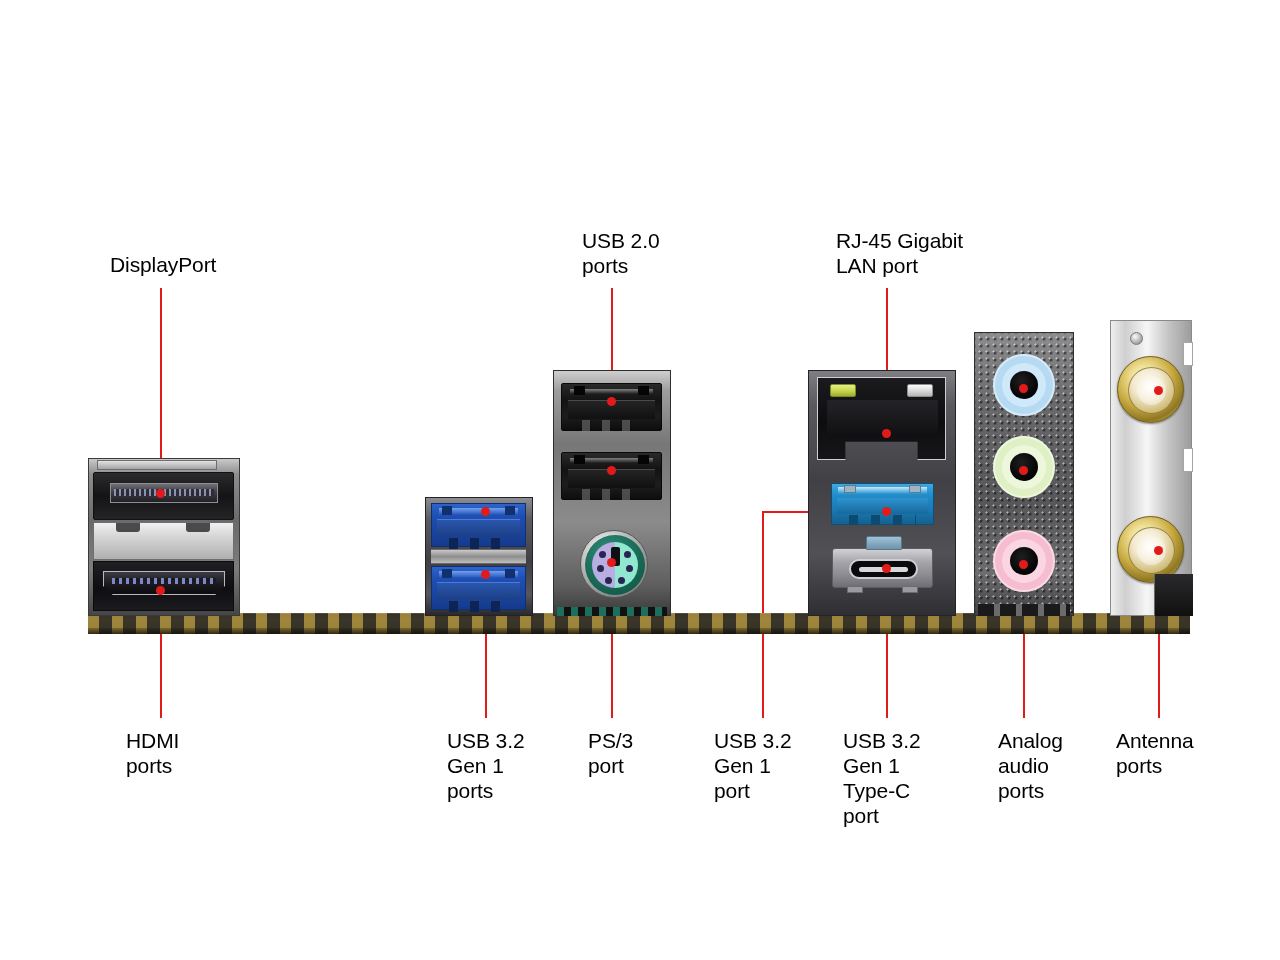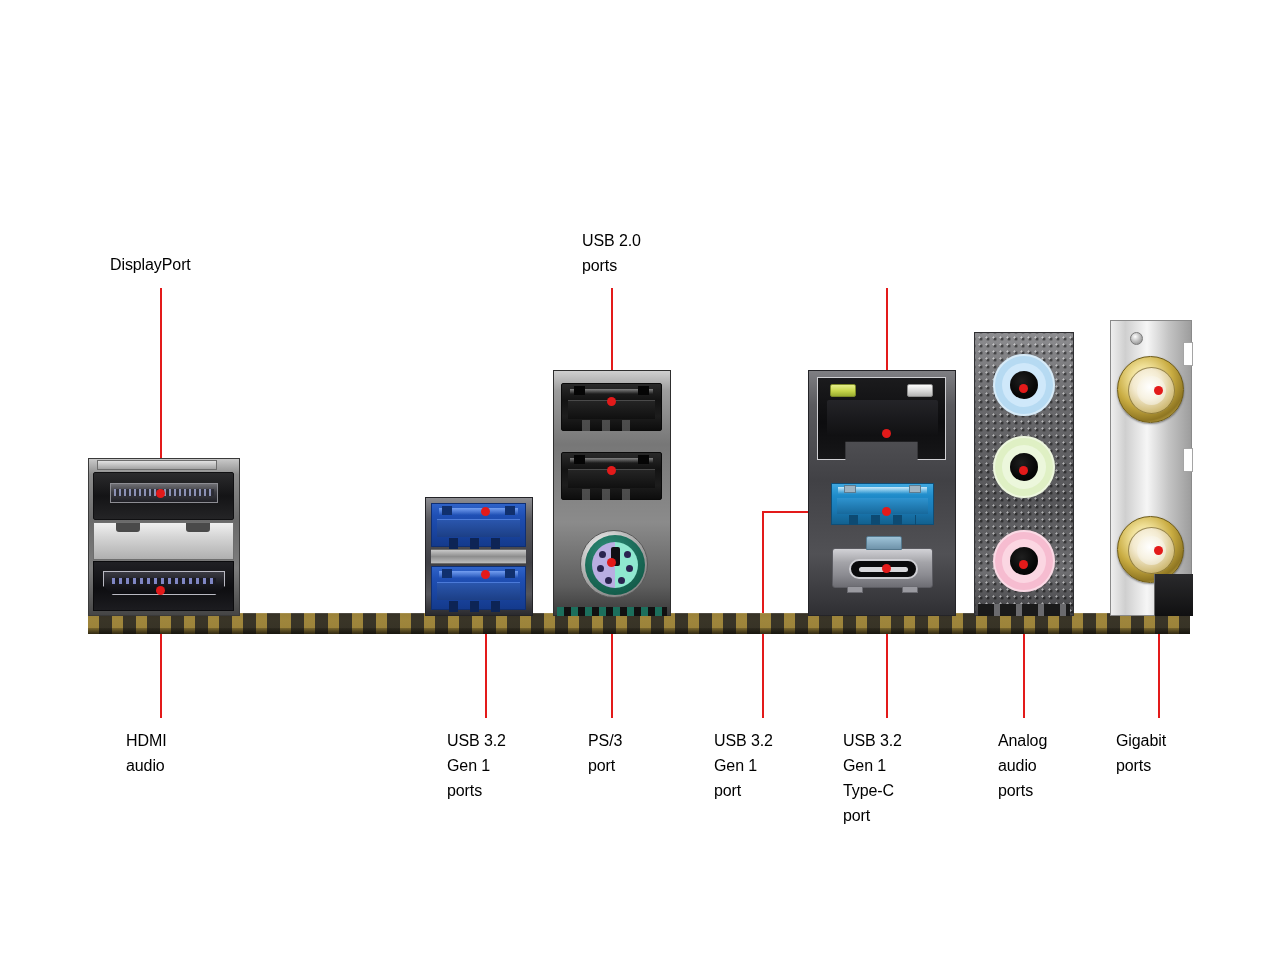--- a/index.html
+++ b/index.html
@@ -16,21 +16,21 @@
     width: 1280px;
     height: 960px;
     background: #ffffff;
     overflow: hidden;
   }
 
   
   .label {
     position: absolute;
     font-family: "Liberation Sans", sans-serif;
-    font-size: 16px;
+    font-size: 21px;
     line-height: 25px;
     color: #000000;
     white-space: pre;
     letter-spacing: -0.1px;
   }
 
   
   .leader {
     position: absolute;
     background: #e31a1a;
@@ -401,23 +401,25 @@
 </head>
 <body>
 
 <div id="stage">
 
   <div class="label" style="left:110px; top:252px;">DisplayPort</div>
 
   <div class="label" style="left:582px; top:228px;">USB 2.0
 ports</div>
 
+  <div class="label" style="left:836px; top:228px;">RJ-45 Gigabit
+LAN port</div>
 
   <div class="label" style="left:126px; top:728px;">HDMI
-audio</div>
+ports</div>
 
   <div class="label" style="left:447px; top:728px;">USB 3.2
 Gen 1
 ports</div>
 
   <div class="label" style="left:588px; top:728px;">PS/3
 port</div>
 
   <div class="label" style="left:714px; top:728px;">USB 3.2
 Gen 1
@@ -425,21 +427,21 @@
 
   <div class="label" style="left:843px; top:728px;">USB 3.2
 Gen 1
 Type-C
 port</div>
 
   <div class="label" style="left:998px; top:728px;">Analog
 audio
 ports</div>
 
-  <div class="label" style="left:1116px; top:728px;">Gigabit
+  <div class="label" style="left:1116px; top:728px;">Antenna
 ports</div>
 
   <div class="leader leader-v" style="left:160px; top:288px; height:206px;"></div>
   <div class="leader-dot" style="left:156px; top:489px;"></div>
 
   <div class="leader leader-v" style="left:160px; top:590px; height:128px;"></div>
   <div class="leader-dot" style="left:156px; top:586px;"></div>
 
   <div class="leader leader-v" style="left:485px; top:503px; height:215px;"></div>
   <div class="leader-dot" style="left:481px; top:507px;"></div>

